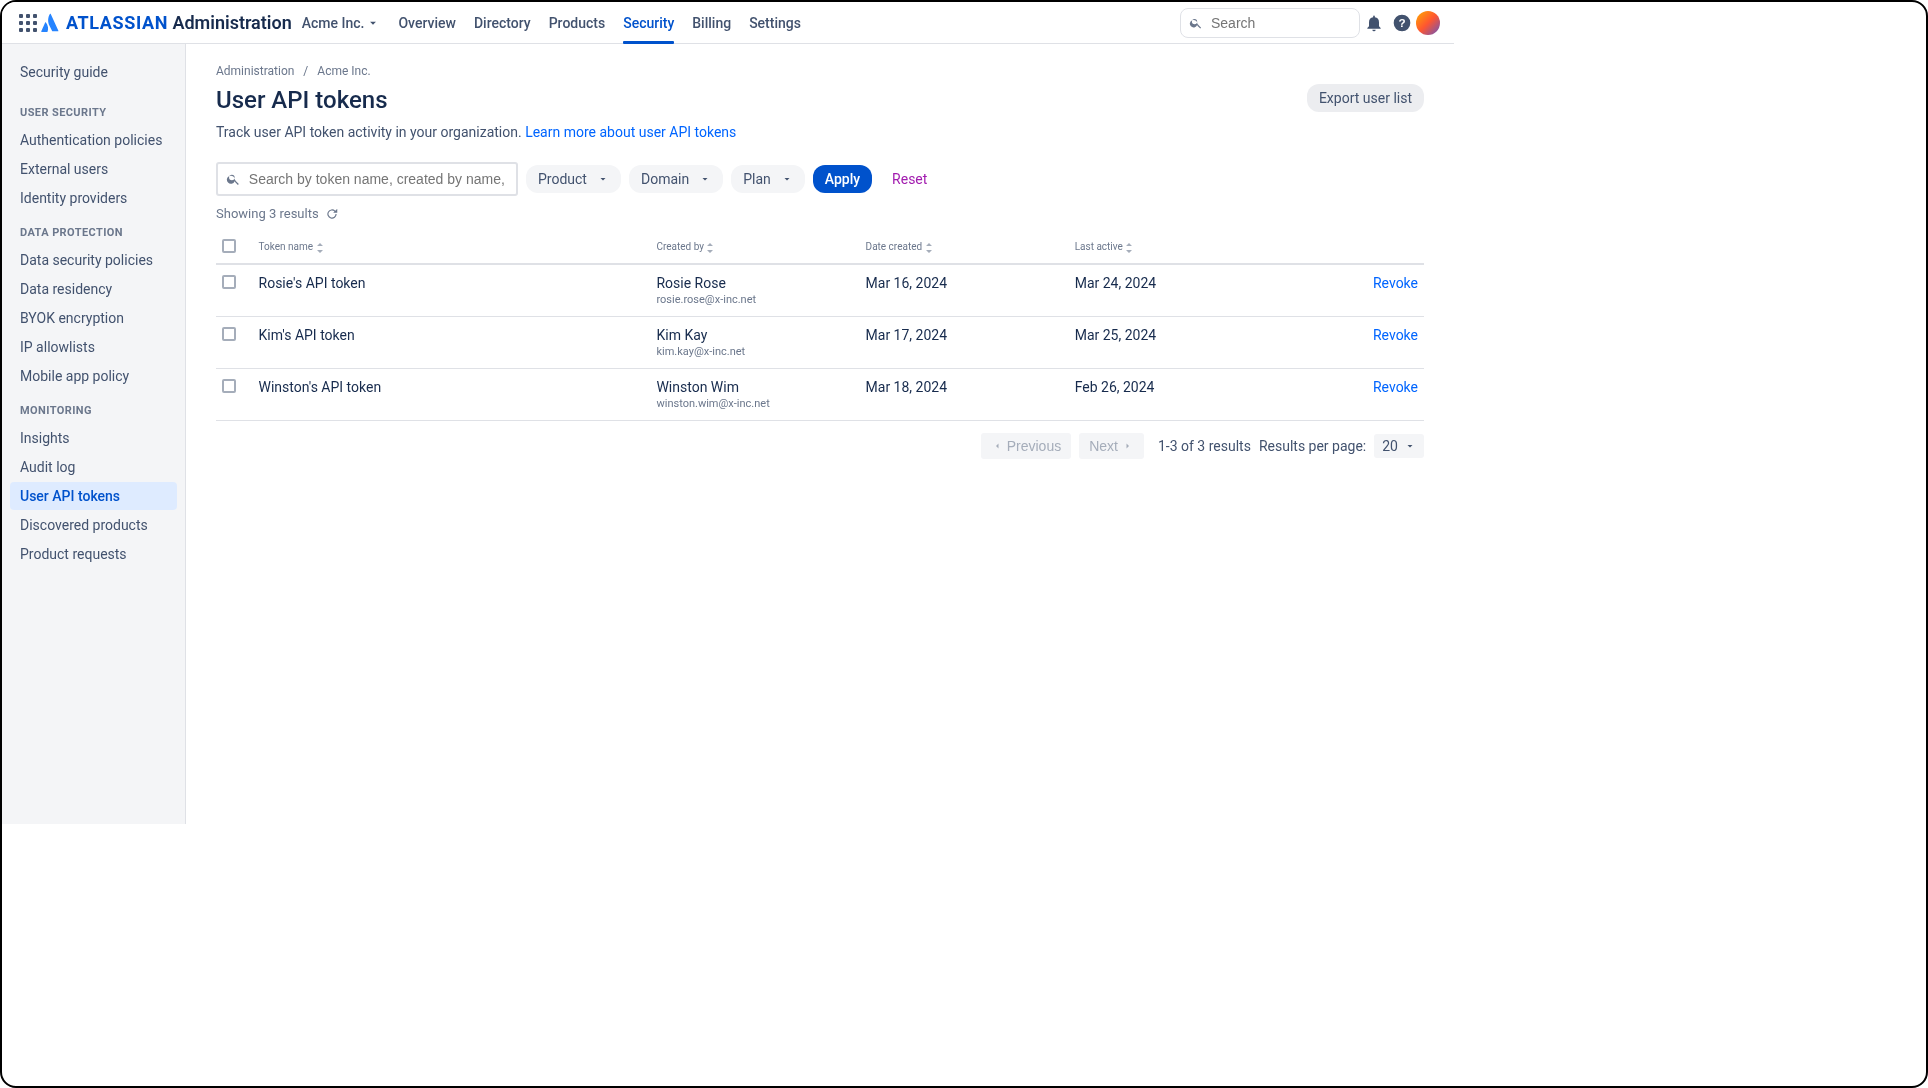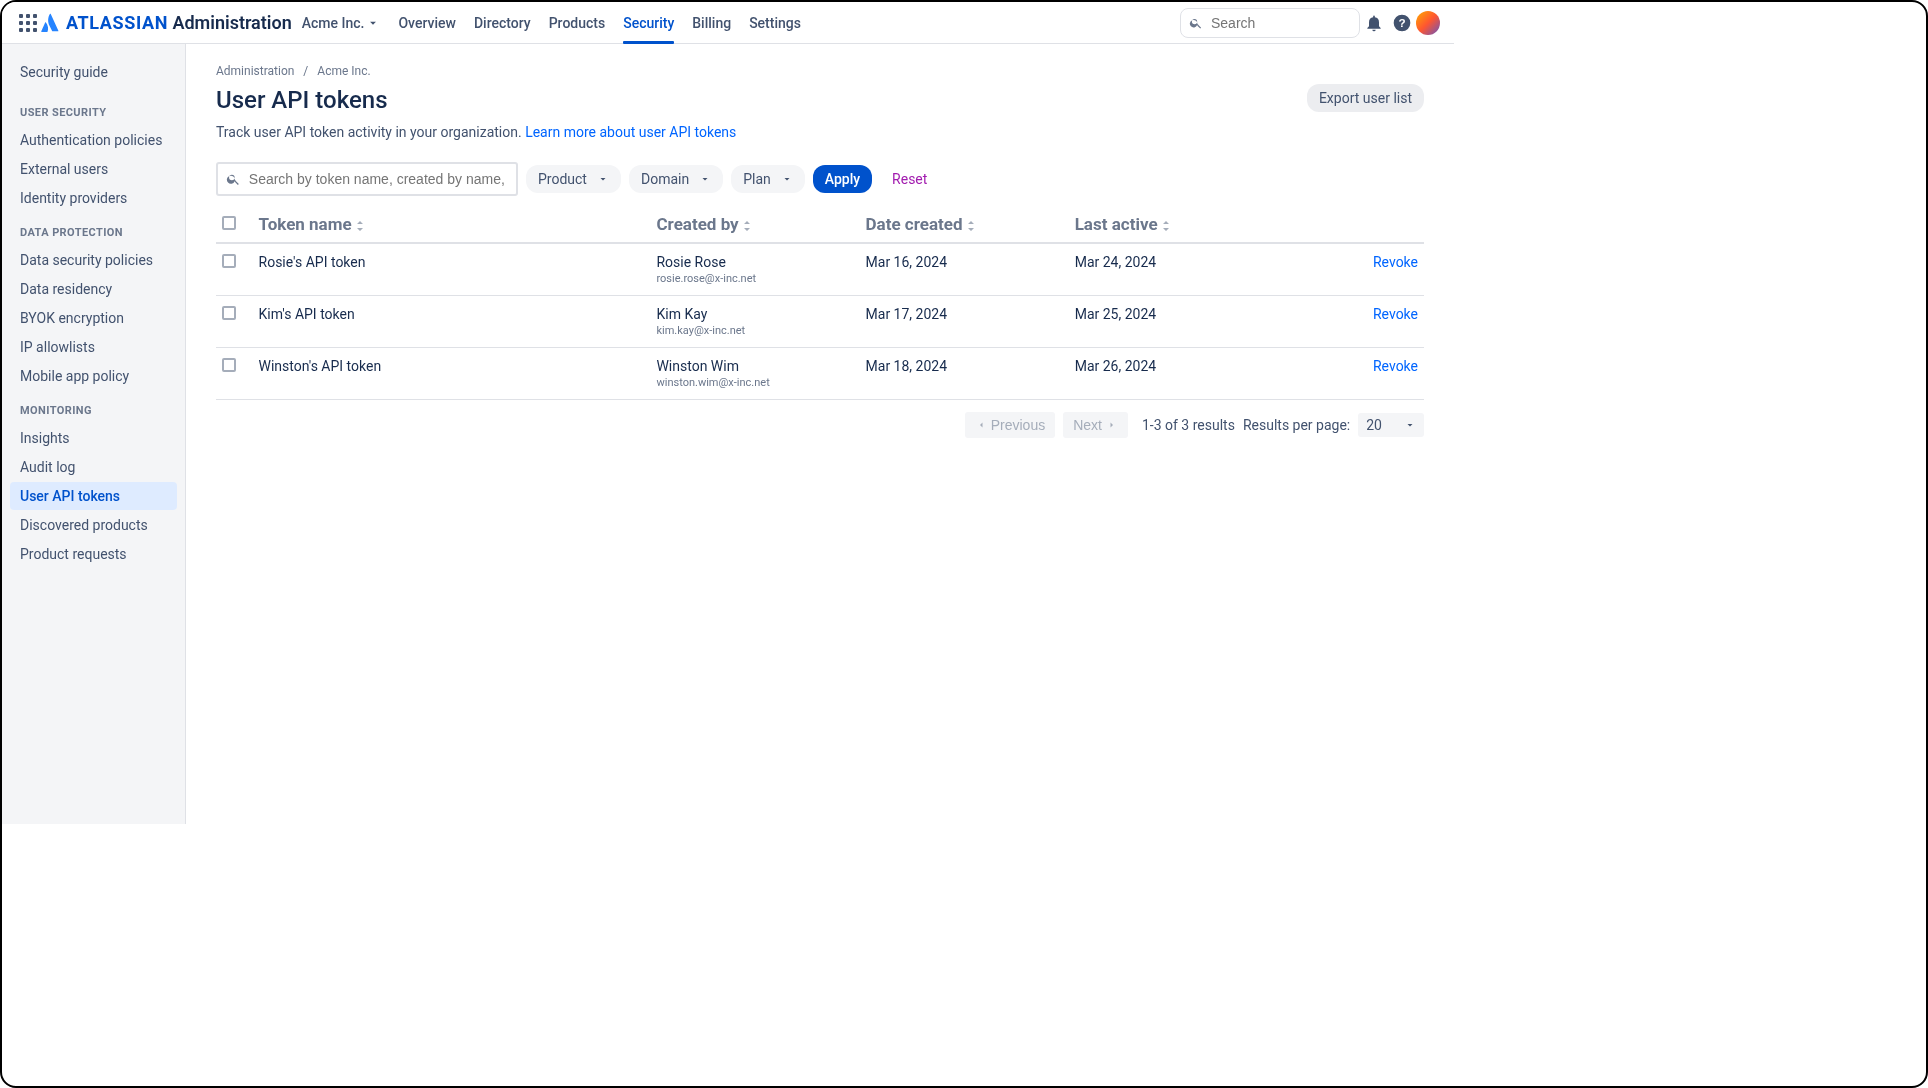--- a/index.html
+++ b/index.html
@@ -65,37 +65,37 @@
   .btn-link{background:transparent;color:#a21caf;}
   .desc{margin-top:10px;color:#42526E;}
   .desc a{color:var(--blue-link);text-decoration:none;}
   .filter-row{display:flex;align-items:center;gap:8px;margin-top:22px;}
   .search-box{display:flex;align-items:center;border:2px solid var(--border);border-radius:3px;height:34px;width:302px;padding:0 8px;gap:6px;}
   .search-box input{border:none;outline:none;font-size:14px;width:100%;}
   .dropdown-btn{display:inline-flex;align-items:center;gap:10px;}
   .status-line{color:var(--muted);font-size:13px;margin-top:10px;display:flex;align-items:center;gap:6px;}
   
   table{width:100%;border-collapse:collapse;margin-top:10px;}
-  th{text-align:left;font-weight:700;font-size:17px;color:var(--muted);border-bottom:2px solid var(--border);padding:8px 6px;}
+  th{text-align:left;font-weight:400;font-size:10px;color:var(--muted);border-bottom:2px solid var(--border);padding:8px 6px;}
   td{padding:10px 6px;border-bottom:1px solid var(--border);vertical-align:top;font-size:14px;color:var(--text);}
   .cb{width:36px;}
   .cbox{width:14px;height:14px;border:2px solid #A5ADBA;border-radius:2px;display:inline-block;}
   .email{font-size:11px;color:var(--muted);margin-top:2px;}
   .revoke{color:var(--blue-link);cursor:pointer;float:right;}
   .col-token{width:392px;}
   .col-created{width:206px;}
   .col-date{width:206px;}
   .col-active{width:210px;}
   
   .pager{display:flex;align-items:center;gap:8px;margin-top:12px;justify-content:flex-end;}
   .pager-left{display:flex;align-items:center;gap:8px;}
   .page-btn{background:var(--btn-grey);color:#A5ADBA;border:none;border-radius:3px;padding:5px 10px;display:inline-flex;align-items:center;gap:4px;font-size:14px;cursor:pointer;}
   .page-count{color:#42526E;margin-left:6px;}
   .per-page{display:flex;align-items:center;gap:8px;color:#42526E;}
-  .per-dd{background:var(--btn-grey);border-radius:3px;padding:4px 8px;display:inline-flex;align-items:center;gap:22px;cursor:pointer;}
+  .per-dd{background:var(--btn-grey);border-radius:3px;padding:4px 8px;display:inline-flex;align-items:center;gap:6px;cursor:pointer;}
   svg{display:block;}
   .chev{flex-shrink:0;}
 </style>
 </head>
 <body>
 
 <div class="frame">
 
   <div class="topnav">
     <div class="app-switcher">
@@ -217,20 +217,26 @@
         <button class="btn btn-default dropdown-btn">
           <span>Plan</span>
           <svg class="chev" width="12" height="12" viewBox="0 0 24 24">
               <path fill="#42526E" d="M7 10l5 5 5-5z"></path>
             </svg>
         </button>
         <button class="btn btn-primary">Apply</button>
         <button class="btn btn-link">Reset</button>
       </div>
 
+      <div class="status-line">
+        <span>Showing 3 results</span>
+        <svg width="14" height="14" viewBox="0 0 24 24">
+            <path fill="#6B778C" d="M17.65 6.35A8 8 0 1 0 20 12h-2a6 6 0 1 1-1.76-4.24L14 10h7V3z"></path>
+          </svg>
+      </div>
 
       <table>
         <thead>
           <tr>
             <th class="cb"><span class="cbox"></span></th>
             <th class="col-token"><span>Token name</span> <svg style="display:inline;vertical-align:middle;" width="8" height="10" viewBox="0 0 8 10">
                   <path fill="#A5ADBA" d="M4 0L1 3h6zM4 10l3-3H1z"></path>
                 </svg></th>
             <th class="col-created"><span>Created by</span> <svg style="display:inline;vertical-align:middle;" width="8" height="10" viewBox="0 0 8 10">
                   <path fill="#A5ADBA" d="M4 0L1 3h6zM4 10l3-3H1z"></path>
@@ -272,21 +278,21 @@
               </td>
             </tr>
             <tr>
               <td class="cb"><span class="cbox"></span></td>
               <td>Winston's API token</td>
               <td>
                 <div>Winston Wim</div>
                 <div class="email">winston.wim@x-inc.net</div>
               </td>
               <td>Mar 18, 2024</td>
-              <td>Mar 26, 2024</td>
+              <td>Feb 26, 2024</td>
               <td>
                 <span class="revoke">Revoke</span>
               </td>
             </tr>
           </tbody>
       </table>
 
       <div class="pager">
         <div class="pager-left">
           <button class="page-btn">

